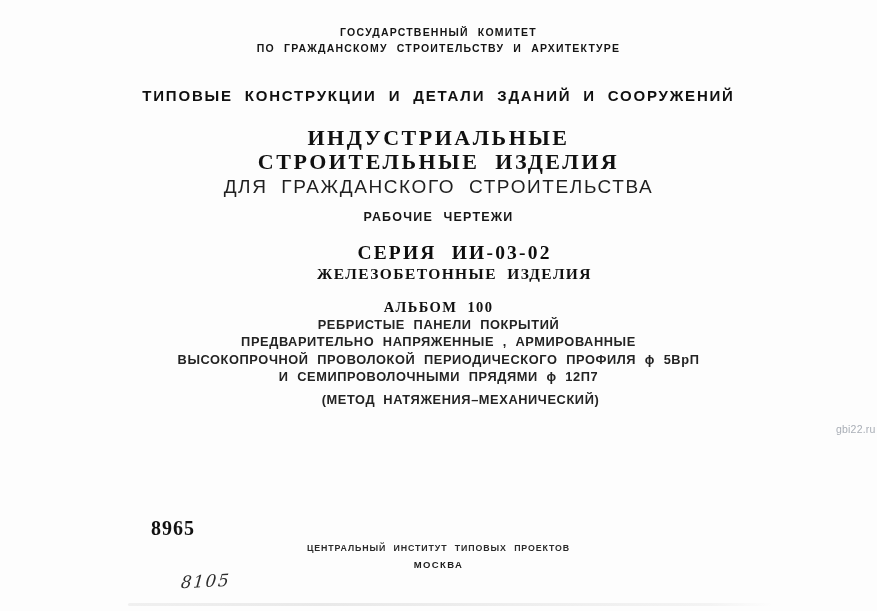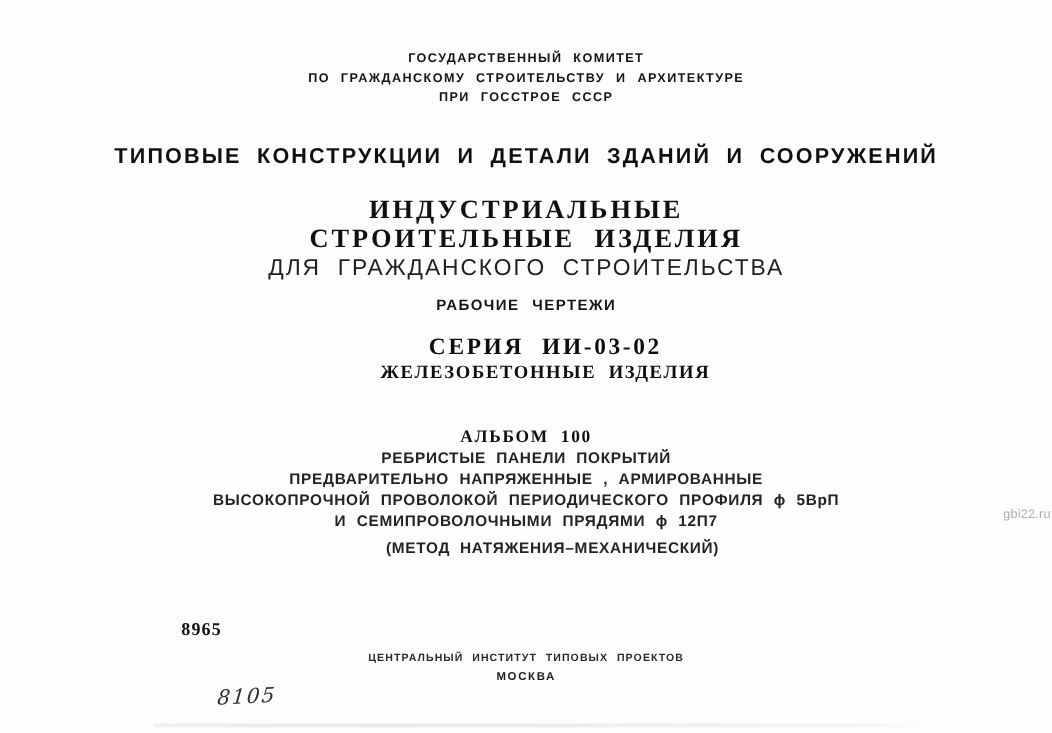--- a/index.html
+++ b/index.html
@@ -18,33 +18,33 @@
     overflow: hidden;
   }
   .center-col {
     position: absolute;
     left: 0;
     top: 0;
     width: 877px;
     text-align: center;
   }
   
-  .org-block { padding-top: 41px; }
+  .org-block { padding-top: 24px; }
   .org-line {
     font-size: 10.5px;
     font-weight: bold;
     line-height: 16px;
     letter-spacing: 1.2px;
     word-spacing: 5px;
     color: #141414;
   }
   
   .banner {
     margin-top: 31px;
-    font-size: 18px;
+    font-size: 15px;
     font-weight: bold;
     letter-spacing: 1.8px;
     word-spacing: 6px;
     color: #101010;
   }
   
   .main-title { margin-top: 22px; }
   .main-line-serif {
     font-family: "Liberation Serif", serif;
     font-size: 22px;
@@ -85,21 +85,21 @@
   .series-sub {
     font-family: "Liberation Serif", serif;
     font-size: 15.5px;
     font-weight: bold;
     line-height: 19px;
     letter-spacing: 1.4px;
     word-spacing: 5px;
     color: #101010;
   }
   
-  .album-block { margin-top: 35px; text-align: center; }
+  .album-block { margin-top: 15px; text-align: center; }
   .album-title {
     font-family: "Liberation Serif", serif;
     font-size: 14.5px;
     font-weight: bold;
     line-height: 18px;
     letter-spacing: 1.4px;
     word-spacing: 5px;
     color: #101010;
   }
   .album-line {
@@ -118,21 +118,21 @@
     word-spacing: 4px;
     color: #232323;
     padding-left: 44px;
   }
   
   .catalog-number {
     position: absolute;
     left: 151px;
     top: 517px;
     font-family: "Liberation Serif", serif;
-    font-size: 15px;
+    font-size: 20px;
     font-weight: bold;
     letter-spacing: 1px;
     color: #111;
   }
   .institute {
     position: absolute;
     left: 0;
     top: 543px;
     width: 877px;
     text-align: center;
@@ -186,21 +186,20 @@
 </head>
 <body>
 
 <div class="page">
 
   <div class="center-col">
 
     <div class="org-block">
       <div class="org-line">ГОСУДАРСТВЕННЫЙ КОМИТЕТ</div>
       <div class="org-line">ПО ГРАЖДАНСКОМУ СТРОИТЕЛЬСТВУ И АРХИТЕКТУРЕ</div>
-      <div class="org-line">ПРИ ГОССТРОЕ СССР</div>
     </div>
 
     <div class="banner">ТИПОВЫЕ КОНСТРУКЦИИ И ДЕТАЛИ ЗДАНИЙ И СООРУЖЕНИЙ</div>
 
     <div class="main-title">
       <div class="main-line-serif">ИНДУСТРИАЛЬНЫЕ</div>
       <div class="main-line-serif">СТРОИТЕЛЬНЫЕ ИЗДЕЛИЯ</div>
       <div class="main-line-sans">ДЛЯ ГРАЖДАНСКОГО СТРОИТЕЛЬСТВА</div>
     </div>
 

